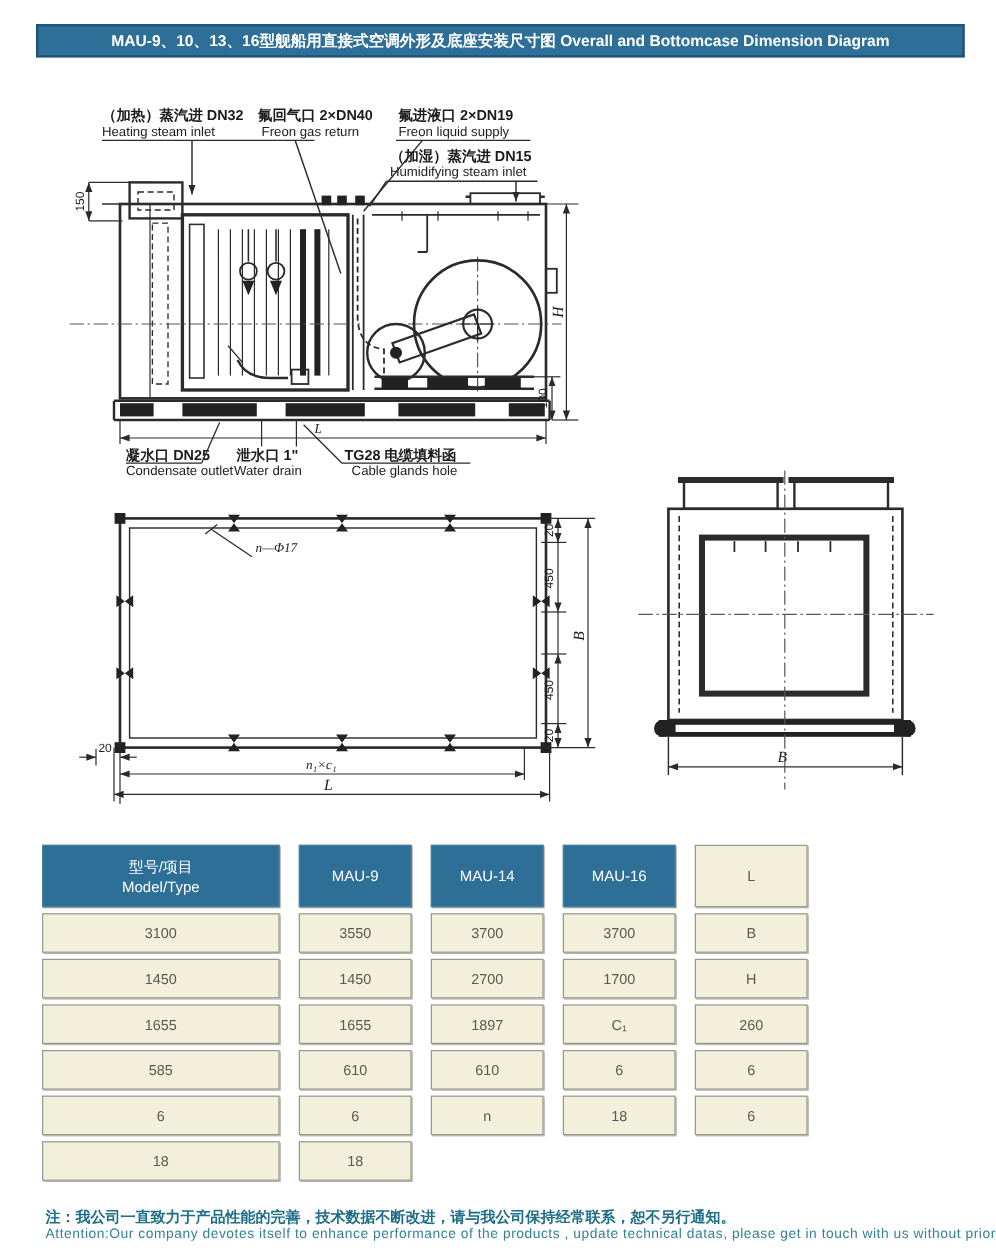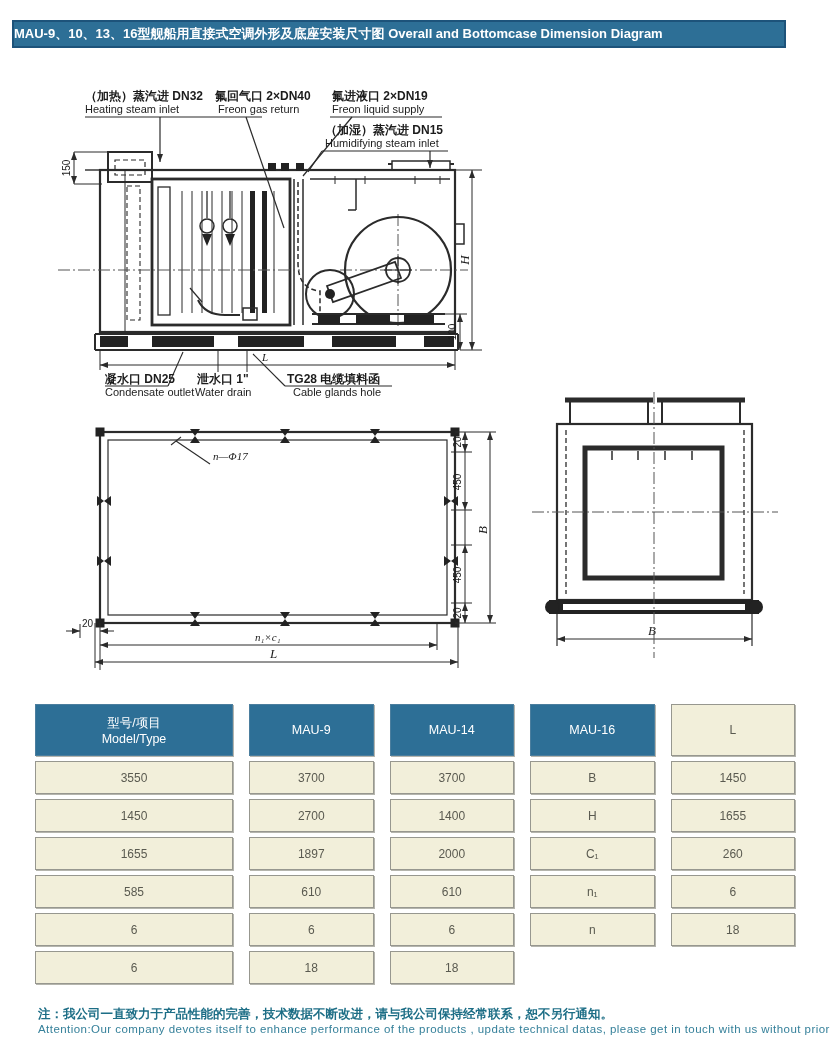--- a/index.html
+++ b/index.html
@@ -1,36 +1,36 @@
 <!DOCTYPE html>
 <html><head>
 <meta charset="utf-8">
 <style>
   html,body{margin:0;padding:0;background:#fff;}
   #page{position:relative;width:830px;height:1050px;background:#fff;overflow:hidden;
         font-family:"Liberation Sans",sans-serif;}
   
-  #titlebar{position:absolute;left:14px;top:22px;width:770px;height:24px;
+  #titlebar{position:absolute;left:32px;top:22px;width:770px;height:24px;
     background:#2d6f96;box-shadow:0 0 0 2px #1d537a;color:#fff;
-    font-size:13px;font-weight:bold;line-height:24px;
+    font-size:13px;font-weight:bold;line-height:24px;text-align:center;
     white-space:nowrap;overflow:hidden;}
   
   #diag{position:absolute;left:0;top:58px;}
   .ln{stroke:#2b2b2b;fill:none;}
   .fl{fill:#222;stroke:none;}
   .cl{stroke:#555;stroke-width:1;fill:none;stroke-dasharray:12 3 2 3;}
   .dsh{stroke-dasharray:5 3;}
   text{fill:#1c1c1c;}
   .cn{font:bold 12px "Liberation Sans",sans-serif;}
   .en{font:11px "Liberation Sans",sans-serif;}
   .num{font:10px "Liberation Sans",sans-serif;}
   .dim{font:italic 13px "Liberation Serif",serif;}
   .dims{font:italic 11px "Liberation Serif",serif;}
   
-  #spec{position:absolute;left:35px;top:704px;width:760px;display:grid;
+  #spec{position:absolute;left:35px;top:704px;width:638px;display:grid;
     grid-template-columns:198px 1fr 1fr 1fr 1fr;grid-template-rows:52px repeat(6,33px);
     gap:5px 16px;}
   .cell{background:#f2efda;border:1px solid #97978f;box-shadow:1px 1px 0 #b5b5ad;
     display:flex;align-items:center;justify-content:center;flex-direction:column;
     font-size:12px;color:#5a5a50;}
   .cell.head{background:#2d6f96;color:#fff;font-size:12.5px;border-color:#4b7e9e;}
   
   .note-cn{position:absolute;left:38px;top:1006px;width:770px;font-size:12.5px;
     font-weight:bold;color:#1d6e86;white-space:nowrap;}
   .note-en{position:absolute;left:38px;top:1023px;width:784px;font-size:11.5px;
@@ -268,43 +268,42 @@
   <div id="spec">
     <div class="cell head">
       <div>型号/项目</div>
       <div>Model/Type</div>
     </div>
     <div class="cell head">MAU-9</div>
     <div class="cell head">MAU-14</div>
     <div class="cell head">MAU-16</div>
 
     <div class="cell">L</div>
+    <div class="cell">3100</div>
     <div class="cell">3550</div>
     <div class="cell">3700</div>
     <div class="cell">3700</div>
 
     <div class="cell">B</div>
     <div class="cell">1450</div>
     <div class="cell">1450</div>
     <div class="cell">2700</div>
-    <div class="cell">1400</div>
+    <div class="cell">1700</div>
 
     <div class="cell">H</div>
     <div class="cell">1655</div>
     <div class="cell">1655</div>
     <div class="cell">1897</div>
-    <div class="cell">2000</div>
 
     <div class="cell">C₁</div>
     <div class="cell">260</div>
     <div class="cell">585</div>
     <div class="cell">610</div>
     <div class="cell">610</div>
 
-    <div class="cell">n₁</div>
     <div class="cell">6</div>
     <div class="cell">6</div>
     <div class="cell">6</div>
     <div class="cell">6</div>
 
     <div class="cell">n</div>
     <div class="cell">18</div>
     <div class="cell">6</div>
     <div class="cell">18</div>
     <div class="cell">18</div>

